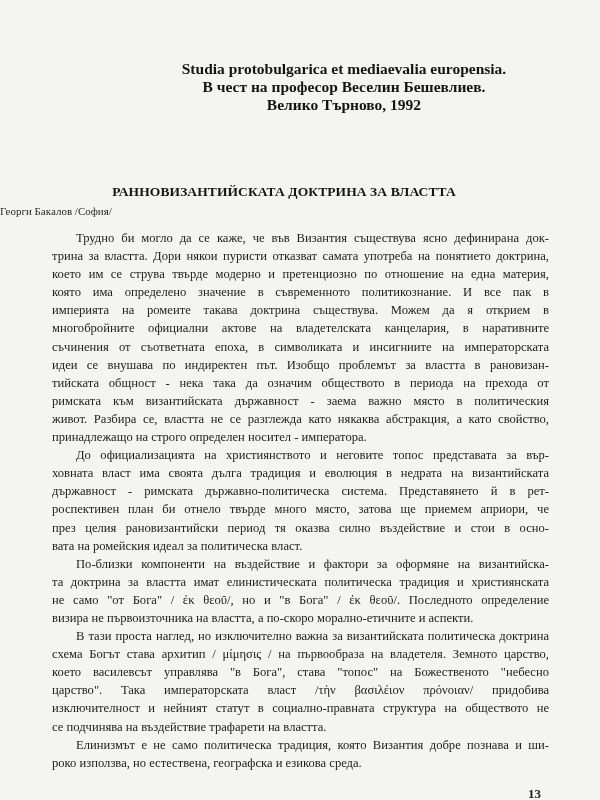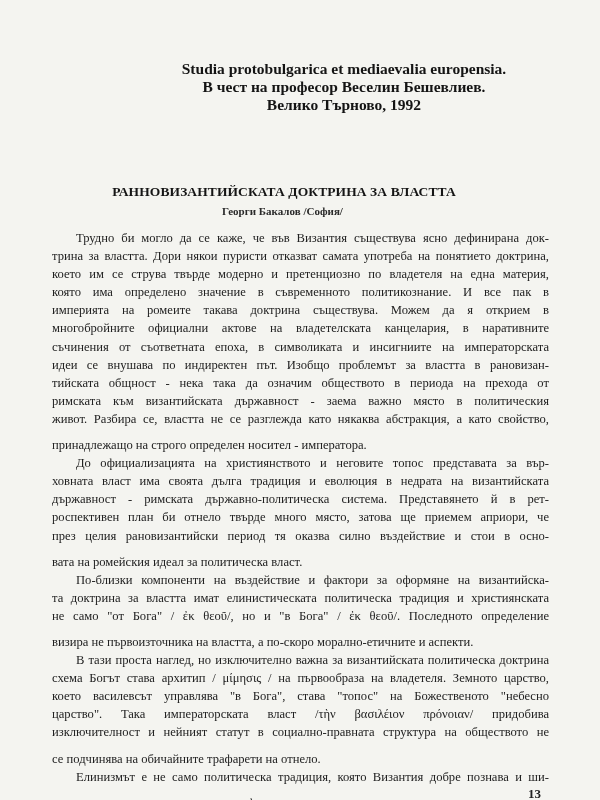--- a/index.html
+++ b/index.html
@@ -39,22 +39,22 @@
       font-size: 13.5px;
       letter-spacing: 0.1px;
       color: #151515;
       white-space: nowrap;
     }
     .author {
       position: absolute;
       left: 0;
       top: 205px;
       width: 565px;
-      text-align: center;
-      font-weight: bold;
+      text-align: left;
+      font-weight: normal;
       font-size: 11px;
       color: #2a2a2a;
       white-space: nowrap;
     }
     .body-text {
       position: absolute;
       left: 52px;
       top: 229px;
       width: 497px;
       font-size: 12.6px;
@@ -63,21 +63,21 @@
     }
     .line {
       display: block;
       height: 18.1px;
       white-space: nowrap;
       text-align: justify;
       text-align-last: justify;
       overflow: hidden;
     }
     .line.indent { padding-left: 24px; }
-    .line.last { text-align-last: left; margin-top: 8px; }
+    .line.last { text-align-last: left; }
     .page-number {
       position: absolute;
       left: 528px;
       top: 786px;
       font-size: 13px;
       font-weight: bold;
       color: #222;
     }
   </style>
 </head>
@@ -90,21 +90,21 @@
     <div>В чест на професор Веселин Бешевлиев.</div>
     <div>Велико Търново, 1992</div>
   </div>
 
   <div class="title">РАННОВИЗАНТИЙСКАТА ДОКТРИНА ЗА ВЛАСТТА</div>
   <div class="author">Георги Бакалов /София/</div>
 
   <div class="body-text">
     <span class="line indent">Трудно би могло да се каже, че във Византия съществува ясно дефинирана док-</span>
     <span class="line">трина за властта. Дори някои пуристи отказват самата употреба на понятието доктрина,</span>
-    <span class="line">което им се струва твърде модерно и претенциозно по владетеля на една материя,</span>
+    <span class="line">което им се струва твърде модерно и претенциозно по отношение на една материя,</span>
     <span class="line">която има определено значение в съвременното политикознание. И все пак в</span>
     <span class="line">империята на ромеите такава доктрина съществува. Можем да я открием в</span>
     <span class="line">многобройните официални актове на владетелската канцелария, в наративните</span>
     <span class="line">съчинения от съответната епоха, в символиката и инсигниите на императорската</span>
     <span class="line">идеи се внушава по индиректен път. Изобщо проблемът за властта в рановизан-</span>
     <span class="line">тийската общност - нека така да означим обществото в периода на прехода от</span>
     <span class="line">римската към византийската държавност - заема важно място в политическия</span>
     <span class="line">живот. Разбира се, властта не се разглежда като някаква абстракция, а като свойство,</span>
     <span class="line last">принадлежащо на строго определен носител - императора.</span>
     <span class="line indent">До официализацията на християнството и неговите топос представата за вър-</span>
@@ -115,20 +115,20 @@
     <span class="line last">вата на ромейския идеал за политическа власт.</span>
     <span class="line indent">По-близки компоненти на въздействие и фактори за оформяне на византийска-</span>
     <span class="line">та доктрина за властта имат елинистическата политическа традиция и християнската</span>
     <span class="line">не само "от Бога" / ἐκ θεοῦ/, но и "в Бога" / ἐκ θεοῦ/. Последното определение</span>
     <span class="line last">визира не първоизточника на властта, а по-скоро морално-етичните и аспекти.</span>
     <span class="line indent">В тази проста наглед, но изключително важна за византийската политическа доктрина</span>
     <span class="line">схема Богът става архитип / μίμησις / на първообраза на владетеля. Земното царство,</span>
     <span class="line">което василевсът управлява "в Бога", става "топос" на Божественото "небесно</span>
     <span class="line">царство". Така императорската власт    /τὴν βασιλέιον πρόνοιαν/ придобива</span>
     <span class="line">изключителност и нейният статут в социално-правната структура на обществото не</span>
-    <span class="line last">се подчинява на обичайните трафарети на отнело.</span>
+    <span class="line last">се подчинява на въздействие трафарети на властта.</span>
     <span class="line indent">Елинизмът е не само политическа традиция, която Византия добре познава и ши-</span>
     <span class="line last">роко използва, но естествена, географска и езикова среда.</span>
 
   </div>
 
   <div class="page-number">13</div>
 </div>
 
 </body></html>

